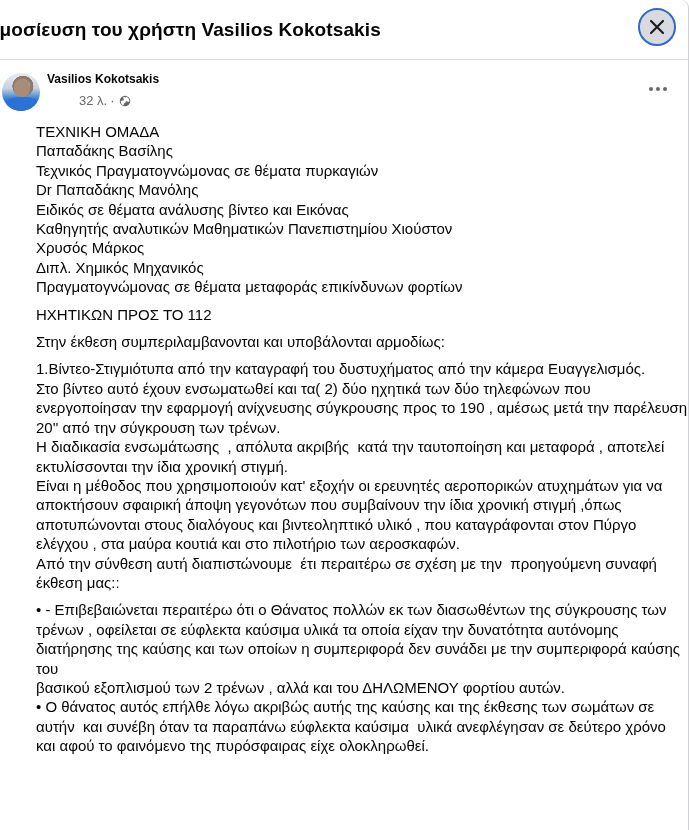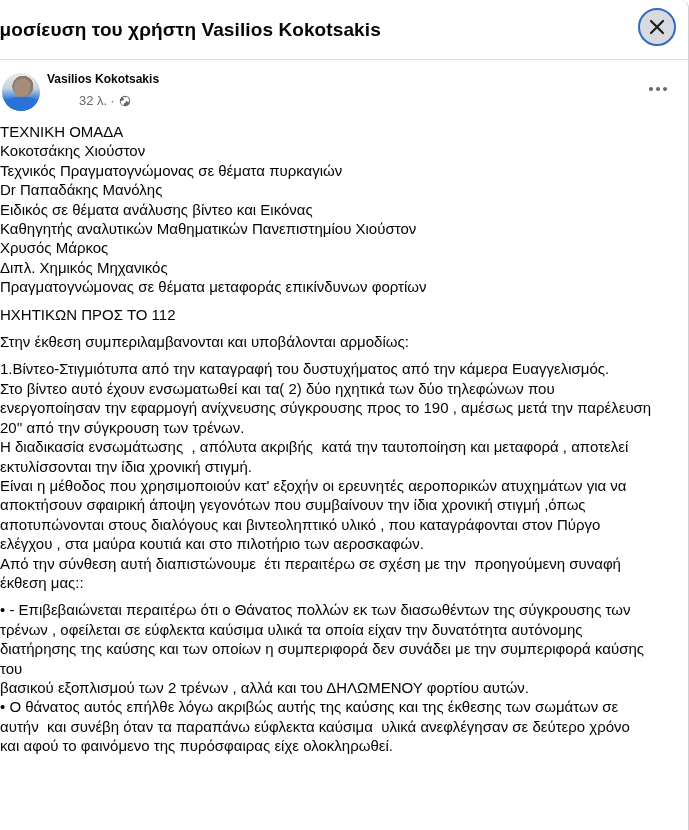--- a/index.html
+++ b/index.html
@@ -131,20 +131,21 @@
       position: absolute;
       left: 0; top: 122px;
       width: 680px;
       font-size: 15px;
       line-height: 19.4px;
       color: #050505;
     }
     .line {
       white-space: pre;
       display: block;
+      margin-left: 36px;
     }
     .gap-m { height: 8px; }
   </style>
 </head>
 <body>
 
 <div class="dialog">
 
   <div class="header">
     <span class="header-title">Δημοσίευση του χρήστη Vasilios Kokotsakis</span>
@@ -172,21 +173,21 @@
     <div class="more-btn">
       <span class="dot"></span>
       <span class="dot"></span>
       <span class="dot"></span>
     </div>
   </div>
 
   <div class="post-body">
     <div>
       <span class="line">ΤΕΧΝΙΚΗ ΟΜΑΔΑ</span>
-      <span class="line">Κοκοτσάκης Χιούστον</span>
+      <span class="line">Παπαδάκης Βασίλης</span>
       <span class="line">Τεχνικός Πραγματογνώμονας σε θέματα πυρκαγιών</span>
       <span class="line">Dr Παπαδάκης Μανόλης</span>
       <span class="line">Ειδικός σε θέματα ανάλυσης βίντεο και Εικόνας</span>
       <span class="line">Καθηγητής αναλυτικών Μαθηματικών Πανεπιστημίου Χιούστον</span>
       <span class="line">Χρυσός Μάρκος</span>
       <span class="line">Διπλ. Χημικός Μηχανικός</span>
       <span class="line">Πραγματογνώμονας σε θέματα μεταφοράς επικίνδυνων φορτίων</span>
     </div>
     <div class="gap-m"></div>
     <div>

